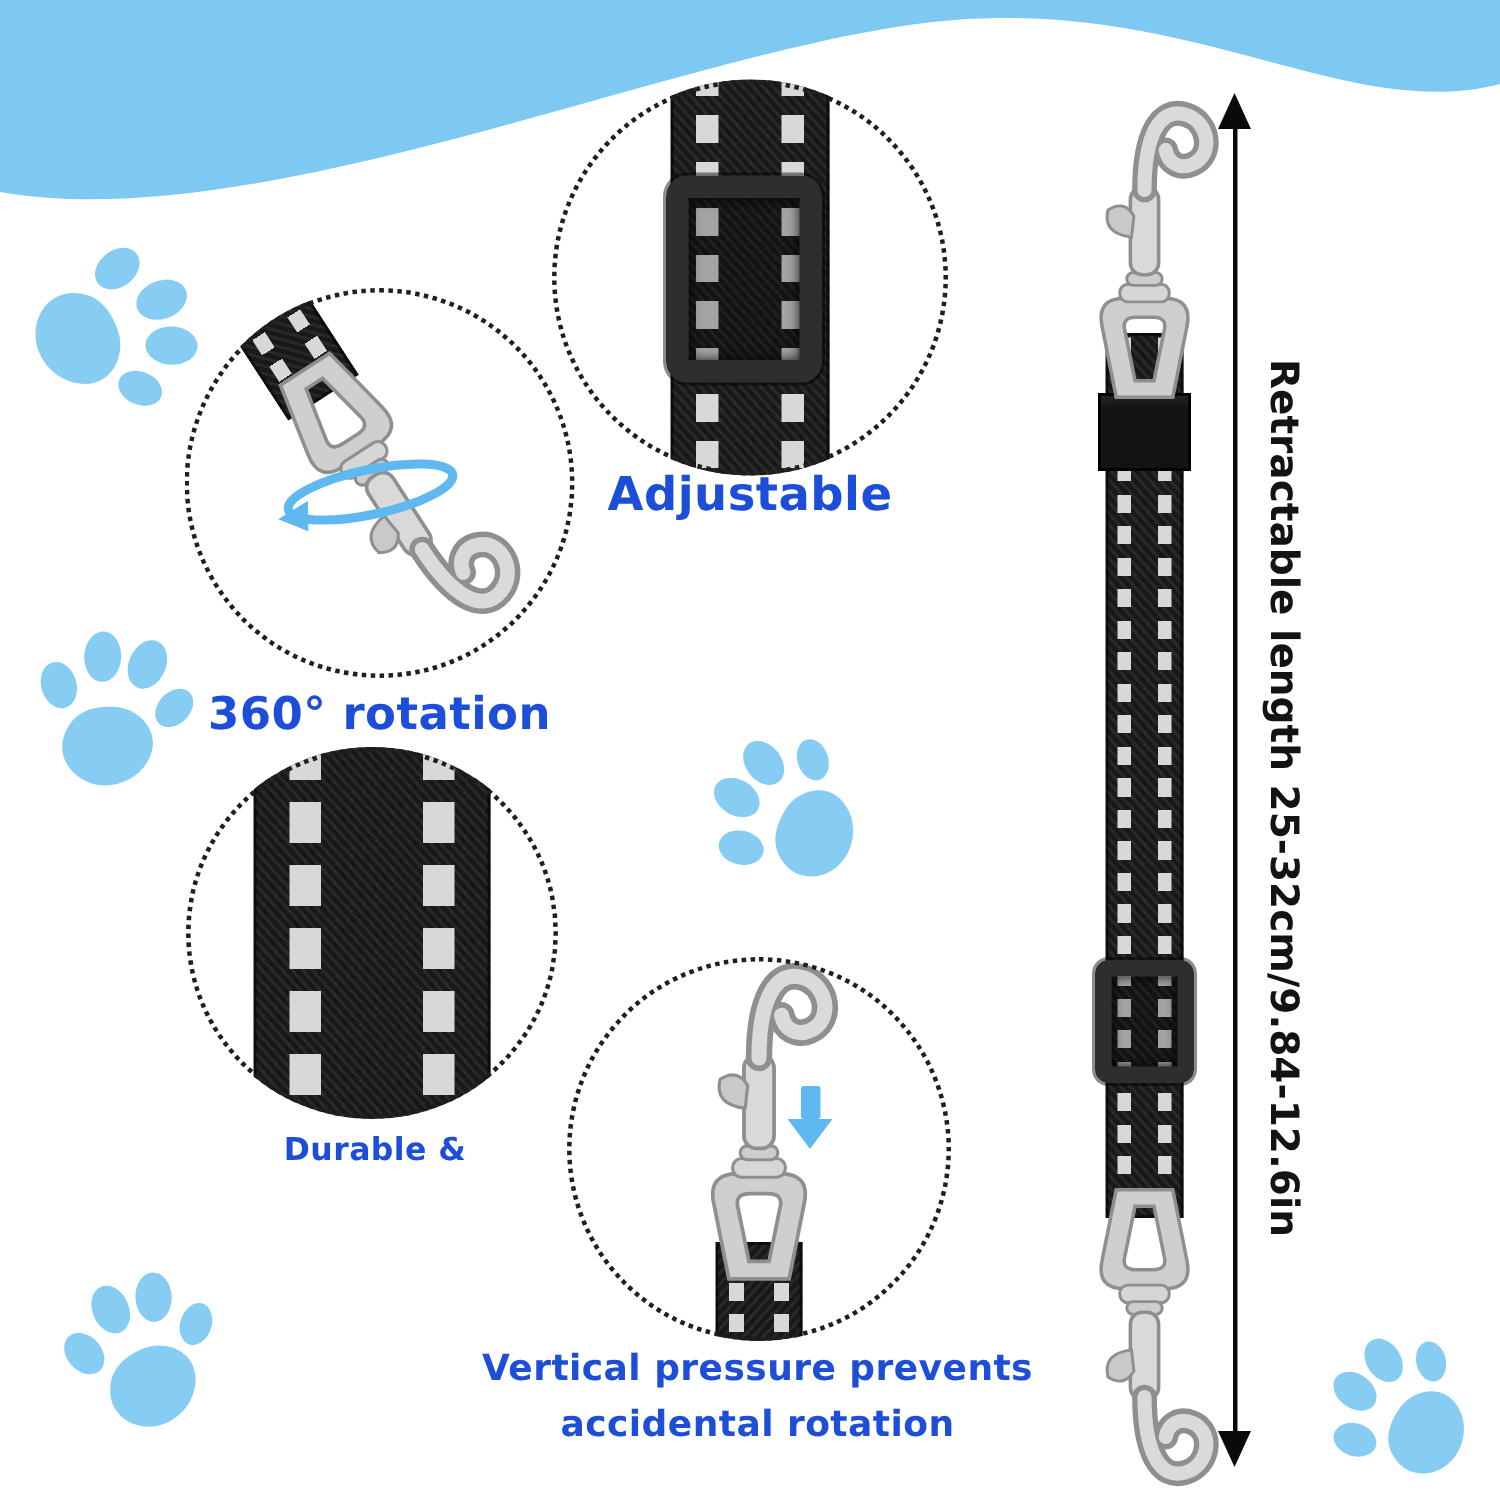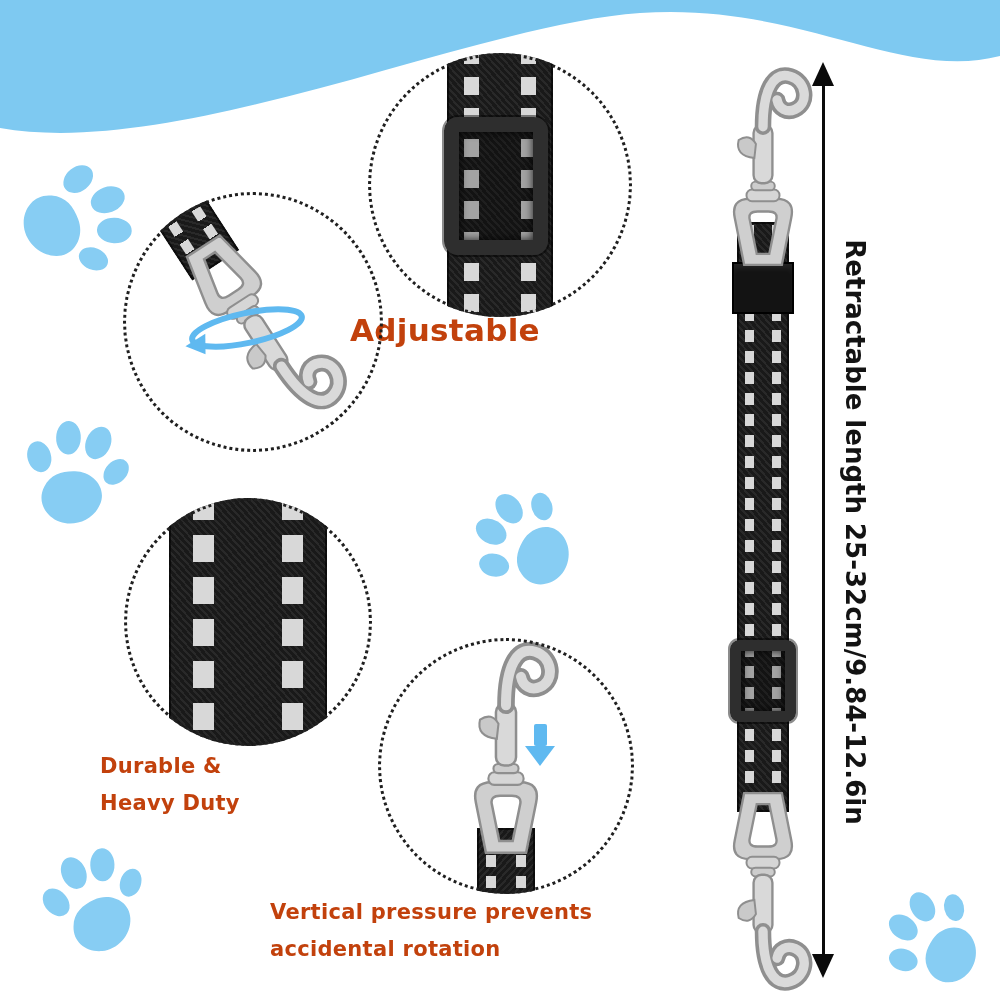--- a/index.html
+++ b/index.html
@@ -2,21 +2,21 @@
 <html><head>
 <meta charset="utf-8">
 <style>
   html,body{margin:0;padding:0;background:#ffffff;}
   .stage{
     position:relative;width:1000px;height:1000px;background:#ffffff;overflow:hidden;
     font-family:"DejaVu Sans","Liberation Sans",sans-serif;
   }
   .abs{position:absolute;}
   .label{
-    position:absolute;font-weight:700;color:#c2410c;
+    position:absolute;font-weight:700;color:#1d4ed8;text-align:center;
     letter-spacing:0.3px;line-height:37px;
   }
   .dotted-circle{
     position:absolute;border:3px dotted #1f1f1f;border-radius:50%;
     box-sizing:border-box;background:transparent;
   }
   .circle-content{
     position:absolute;border-radius:50%;overflow:hidden;box-sizing:border-box;
   }
   .webbing{
@@ -111,50 +111,50 @@
       <svg class="abs" style="left:13px;top:56px" width="114" height="220" viewBox="0 0 140 270">
           <use href="#snap-hook"></use>
         </svg>
     </div>
   </div>
   <svg class="abs" style="left:177px;top:293px;transform:rotate(-12deg)" width="140" height="70">
     <ellipse cx="70" cy="35" rx="56" ry="15" fill="none" stroke="#5fb9f0" stroke-width="6" stroke-dasharray="250 30"></ellipse>
     <polygon points="6,40 28,32 24,52" fill="#5fb9f0"></polygon>
   </svg>
   <div class="dotted-circle" style="left:123px;top:192px;width:260px;height:260px"></div>
+  <div class="label" style="left:103px;top:458px;width:300px;font-size:30px">360° rotation</div>
 
   <div class="circle-content" style="left:124px;top:498px;width:248px;height:248px">
     <div class="webbing" style="left:45px;top:-8px;width:158px;height:264px">
       <div class="stitch" style="left:24px;width:21px;--dh:27px;--dp:42px"></div>
       <div class="stitch" style="left:113px;width:21px;--dh:27px;--dp:42px"></div>
     </div>
   </div>
   <div class="dotted-circle" style="left:124px;top:498px;width:248px;height:248px"></div>
   <div class="label" style="left:100px;top:748px;width:300px;font-size:21px">
     <span style="display:block">Durable &amp;</span>
-    <span style="display:block">Heavy Duty</span>
   </div>
 
   <div class="circle-content" style="left:378px;top:638px;width:256px;height:256px">
     <div class="rot-wrap" style="left:58px;top:-16px;width:140px;height:290px;transform:scaleY(-1)">
       <div class="webbing" style="left:41px;top:0;width:58px;height:84px">
         <div class="stitch" style="left:9px;width:10px;--dh:12px;--dp:21px"></div>
         <div class="stitch" style="left:39px;width:10px;--dh:12px;--dp:21px"></div>
       </div>
       <svg class="abs" style="left:11px;top:56px" width="118" height="226" viewBox="0 0 140 270">
           <use href="#snap-hook"></use>
         </svg>
     </div>
   </div>
   <div class="abs" style="left:525px;top:724px;width:30px">
     <div class="blue-bar" style="background:#5fb9f0"></div>
     <div class="tri" style="border-left:15px solid transparent;border-right:15px solid transparent;border-top:20px solid #5fb9f0"></div>
   </div>
   <div class="dotted-circle" style="left:378px;top:638px;width:256px;height:256px"></div>
-  <div class="label" style="left:270px;top:894px;width:470px;font-size:21px">
+  <div class="label" style="left:270px;top:894px;width:470px;font-size:24px">
     <span style="display:block">Vertical pressure prevents</span>
     <span style="display:block">accidental rotation</span>
   </div>
 
   <div class="webbing" style="left:737px;top:222px;width:52px;height:590px">
     <div class="stitch" style="left:8px;width:9px;--dh:12px;--dp:21px"></div>
     <div class="stitch" style="left:35px;width:9px;--dh:12px;--dp:21px"></div>
   </div>
   <div class="fold" style="left:732px;top:262px;width:62px;height:52px"></div>
   <div class="buckle" style="left:730px;top:640px;width:66px;height:82px;border-width:11px;border-radius:9px"></div>

